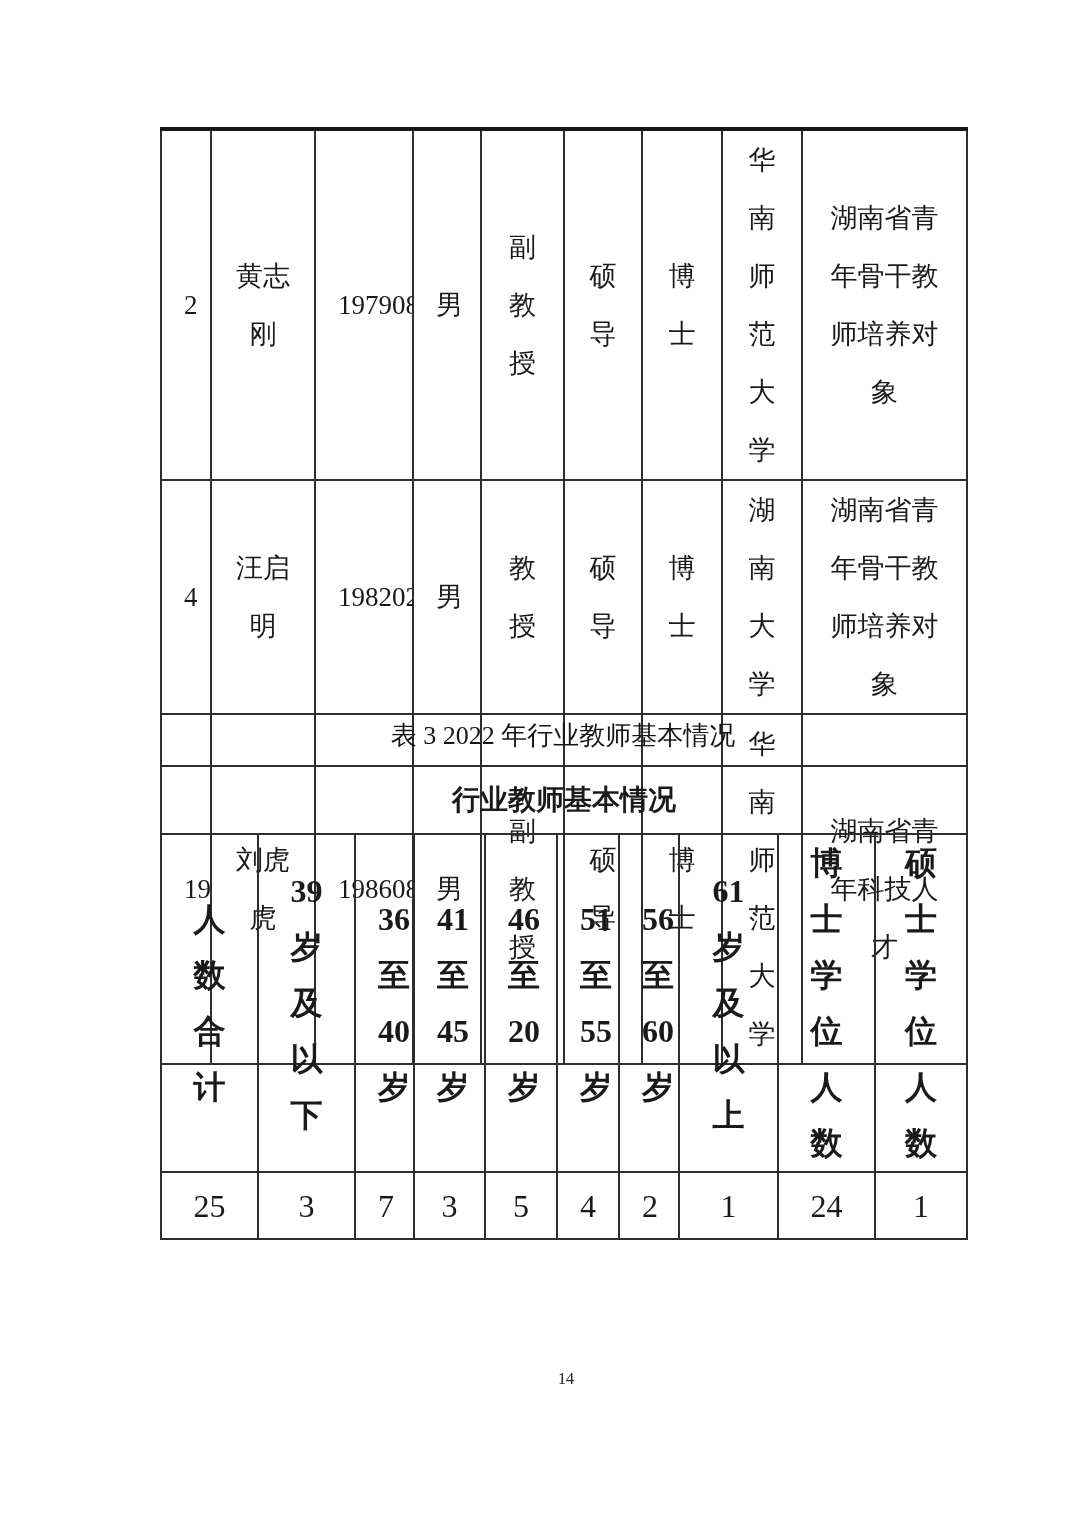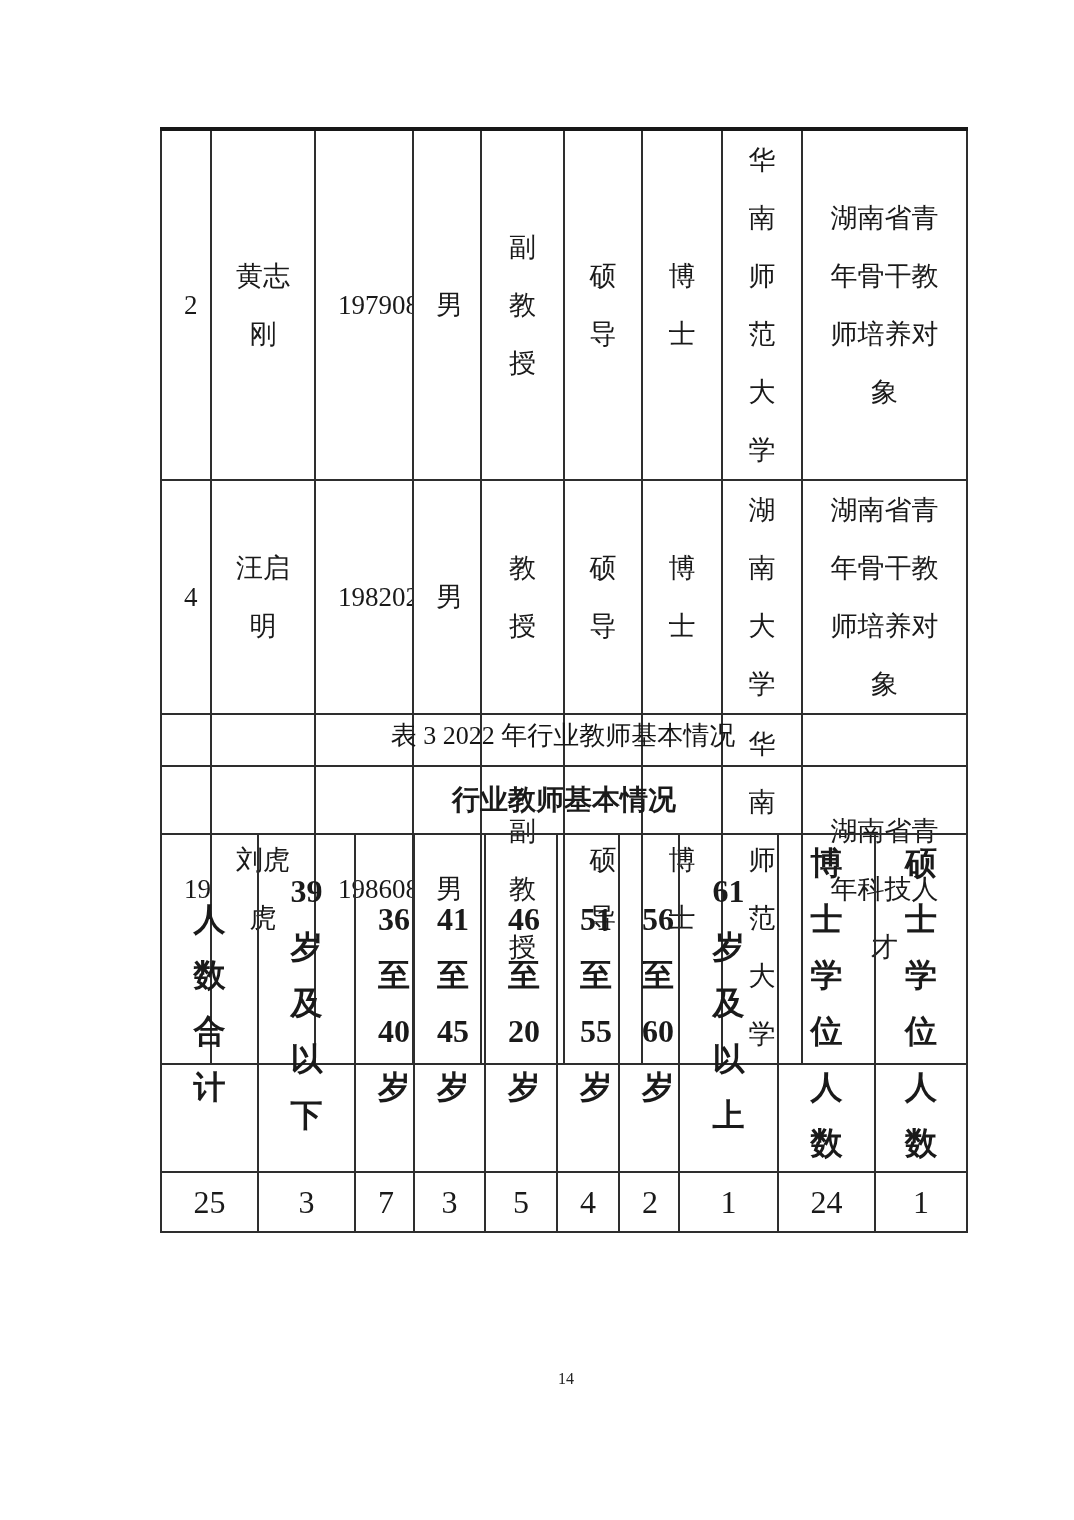--- a/index.html
+++ b/index.html
@@ -45,21 +45,21 @@
   #table2 { left: 160px; top: 765px; width: 806px; }
   #table2 td { font-size: 32px; }
   #table2 tr.title-row { height: 68px; }
   #table2 tr.title-row td { font-weight: bold; font-size: 28px; line-height: 30px; }
   #table2 tr.header-row { height: 226px; }
   #table2 tr.header-row td {
     font-weight: bold;
     line-height: 56px;
     white-space: pre-line;
   }
-  #table2 tr.data-row { height: 60px; }
+  #table2 tr.data-row { height: 67px; }
   #table2 tr.data-row td { line-height: 30px; }
   
   .page-number {
     position: absolute;
     left: 0;
     top: 1370px;
     width: 100%;
     text-align: center;
     font-size: 16px;
     color: #222;

